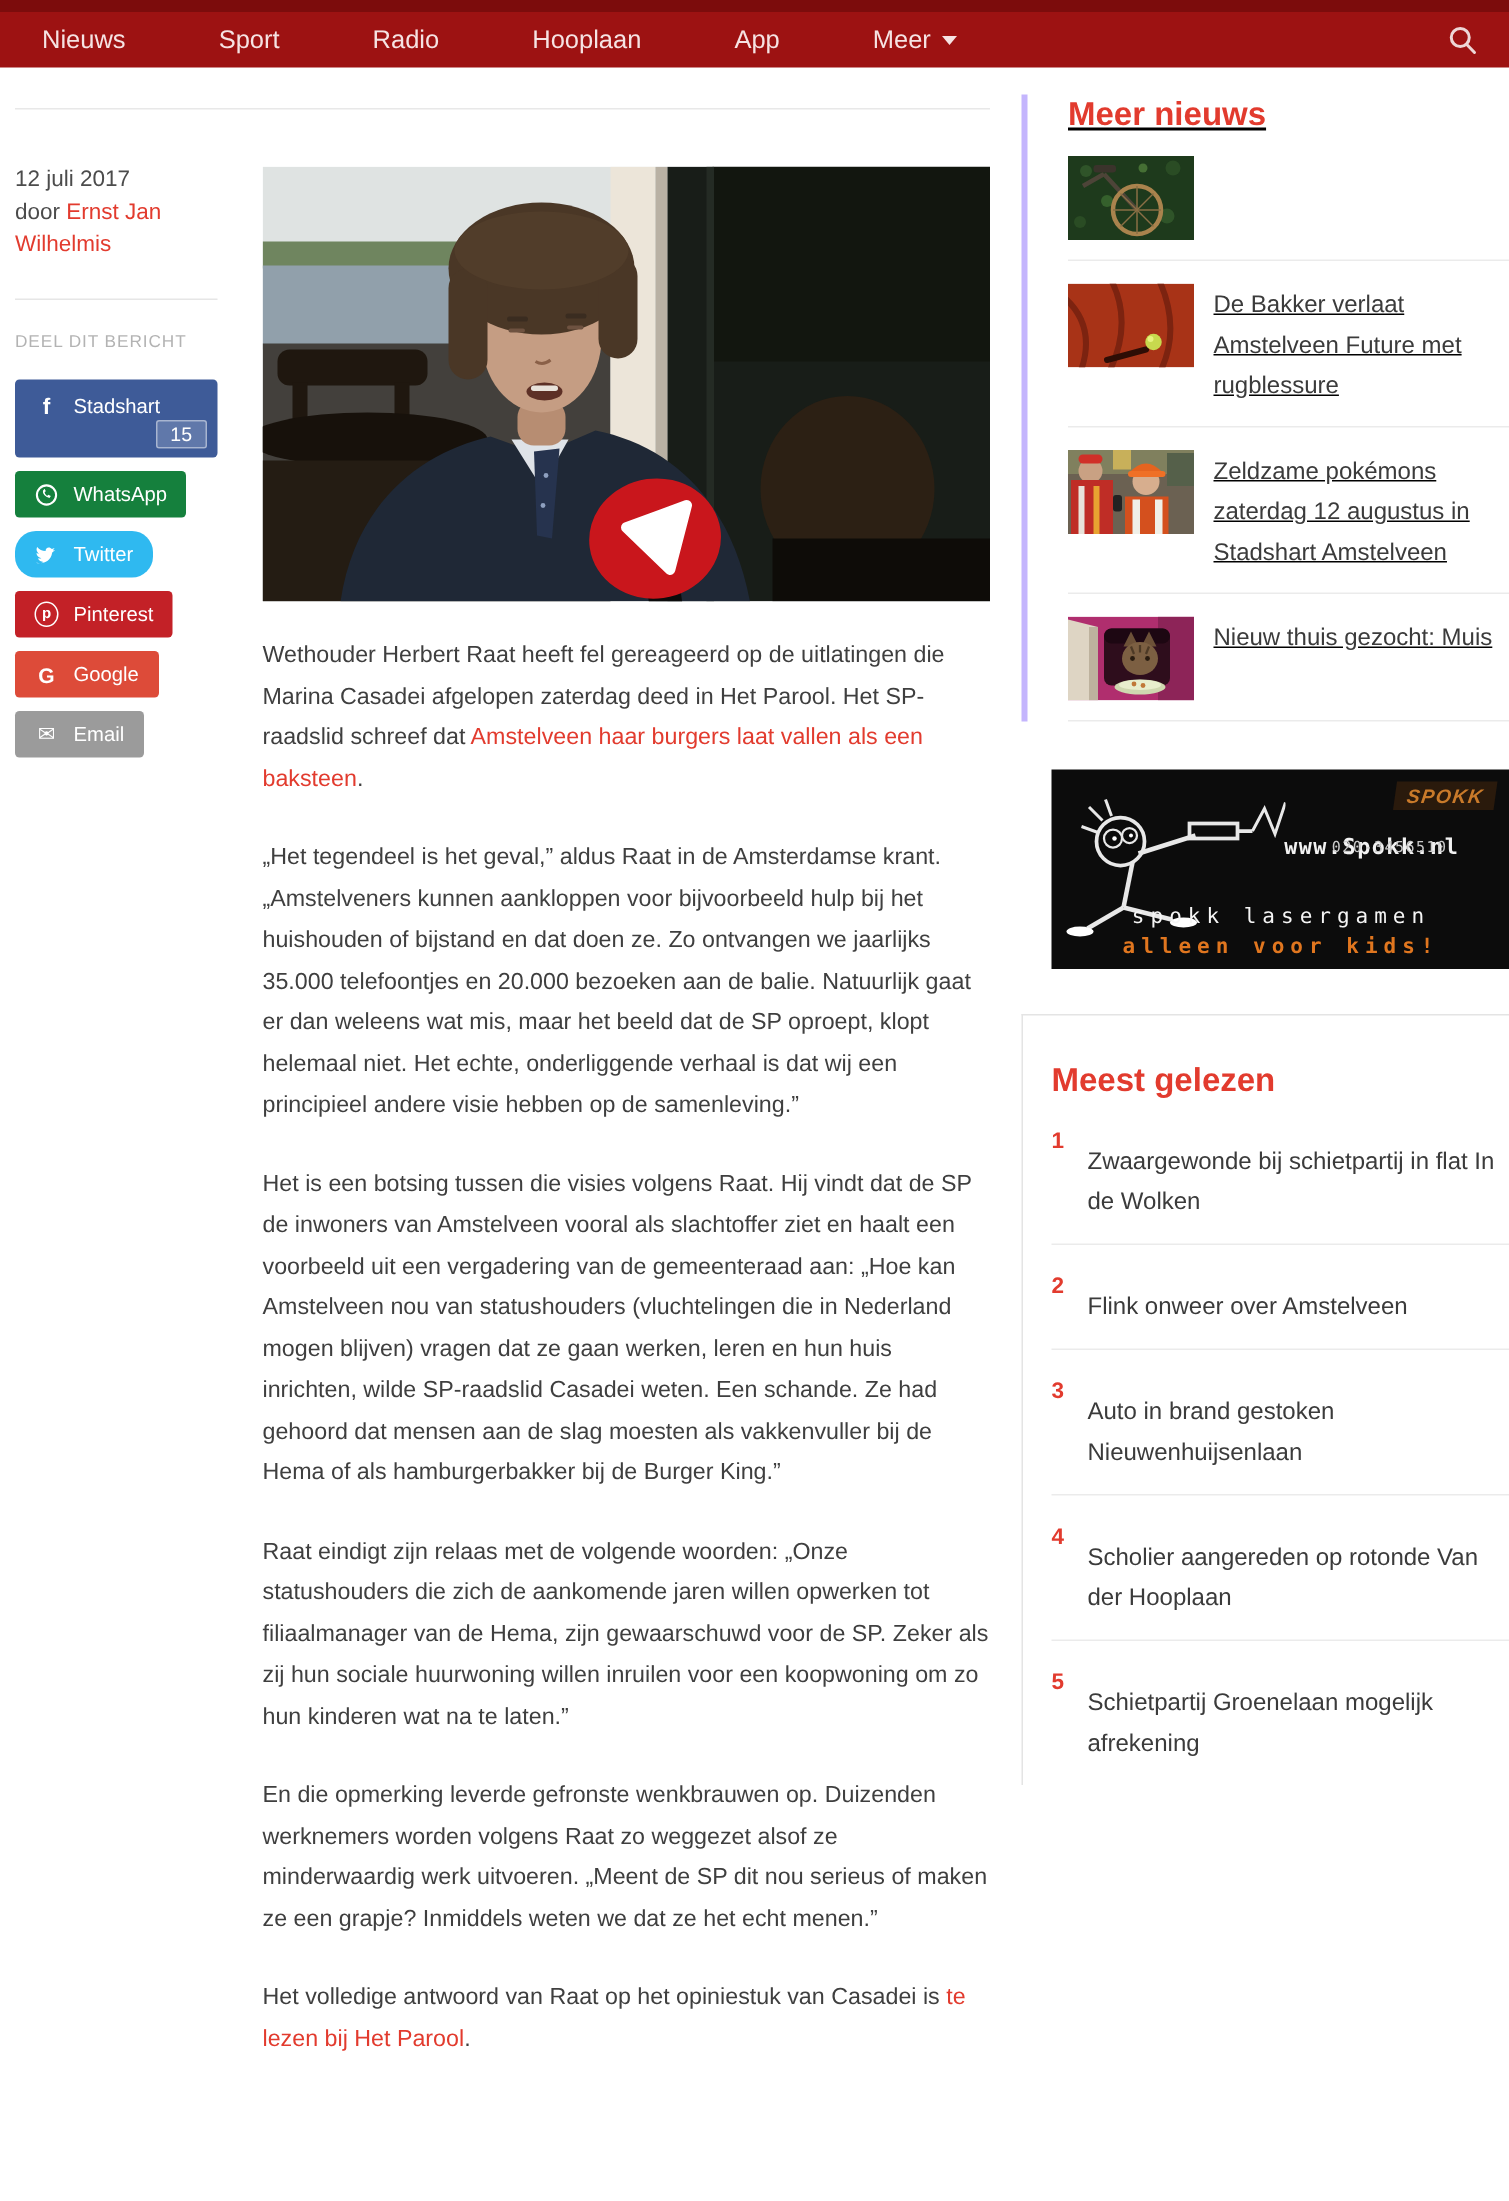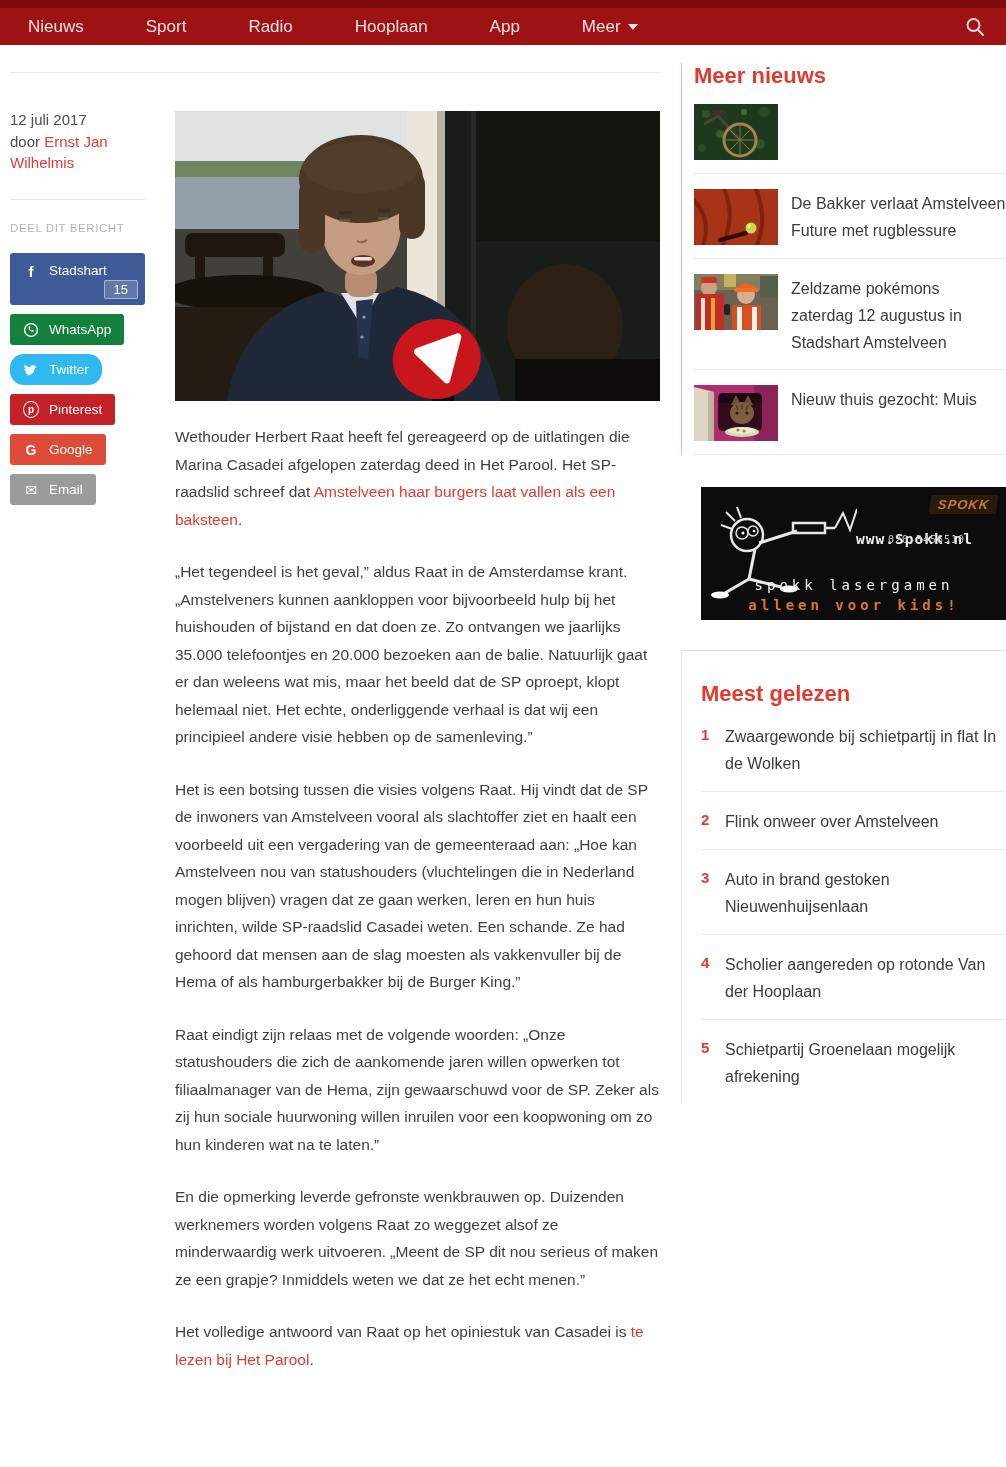--- a/index.html
+++ b/index.html
@@ -47,21 +47,21 @@
   .g-letter{font-weight:700;font-size:14px;}
   .env{font-family:"DejaVu Sans",sans-serif;font-size:14px;}
 
   
   .article-image{width:485px;height:290px;margin-bottom:22px;overflow:hidden;}
   .body-col p{margin:0 0 25px 0;font-size:15.5px;line-height:27.5px;color:#3f3f3f;}
   .inline-link{color:#e23b2e;cursor:pointer;}
 
   
   .sidebar{width:325px;margin-left:21px;flex:none;margin-top:14px;box-sizing:border-box;}
-  .news-block{border-left:1px solid #c4b5fd;padding-left:12px;}
+  .news-block{border-left:4px solid #c4b5fd;padding-left:27px;text-decoration:underline;}
   .side-h2{font-size:22px;font-weight:700;color:#e23b2e;margin:4px 0 0 0;}
   .news-item{display:flex;align-items:flex-start;padding:15px 0 13px 0;border-bottom:1px solid #ebebeb;}
   .thumb{width:84px;height:56px;flex:none;margin-right:13px;overflow:hidden;display:block;}
   .news-title{font-size:16px;line-height:27px;color:#3b3b3b;padding-top:1px;}
 
   .ad{position:relative;width:306px;height:133px;margin:32px 0 0 20px;cursor:pointer;overflow:hidden;}
   .ad-figure{position:absolute;left:6px;top:10px;}
   .ad-brand{position:absolute;right:10px;top:8px;background:#2a1a0c;color:#c97a2a;font-weight:700;
             font-style:italic;letter-spacing:1px;font-size:13px;padding:2px 8px;transform:skewX(-8deg);}
   .ad-url{position:absolute;left:136px;top:44px;width:155px;text-align:center;color:#f2f2f2;
@@ -71,21 +71,21 @@
   .ad-line1{position:absolute;left:0;bottom:27px;width:100%;text-align:center;color:#f5f5f5;
             font-family:"DejaVu Sans Mono",monospace;font-size:14px;letter-spacing:4px;white-space:nowrap;}
   .ad-line2{position:absolute;left:0;bottom:7px;width:100%;text-align:center;color:#e0761f;
             font-family:"DejaVu Sans Mono",monospace;font-size:14px;font-weight:700;letter-spacing:4px;white-space:nowrap;}
 
   .read-block{border-left:1px solid #e4e4e4;border-top:1px solid #e4e4e4;padding-left:19px;
               margin-top:30px;padding-top:26px;}
   .read-item{display:flex;align-items:flex-start;padding:16px 0 14px 0;border-bottom:1px solid #ebebeb;}
   .read-item.last{border-bottom:none;}
   .rank{color:#e23b2e;font-weight:700;font-size:15px;width:24px;flex:none;padding-top:3px;}
-  .read-title{font-size:16px;line-height:27px;color:#3b3b3b;}
+  .read-title{font-size:16px;line-height:27px;color:#3b3b3b;margin-top:12px;}
 </style>
 </head>
 <body>
 
 <nav class="nav-bar" style="background: rgb(157, 18, 18);">
   <div class="nav-top-strip" style="background: rgb(124, 12, 12);"></div>
   <div class="nav-row">
     <a class="nav-item">Nieuws</a>
     <a class="nav-item">Sport</a>
     <a class="nav-item">Radio</a>

